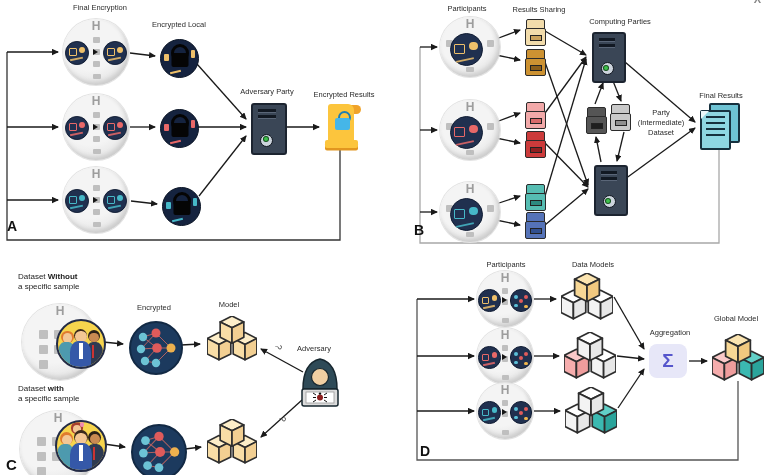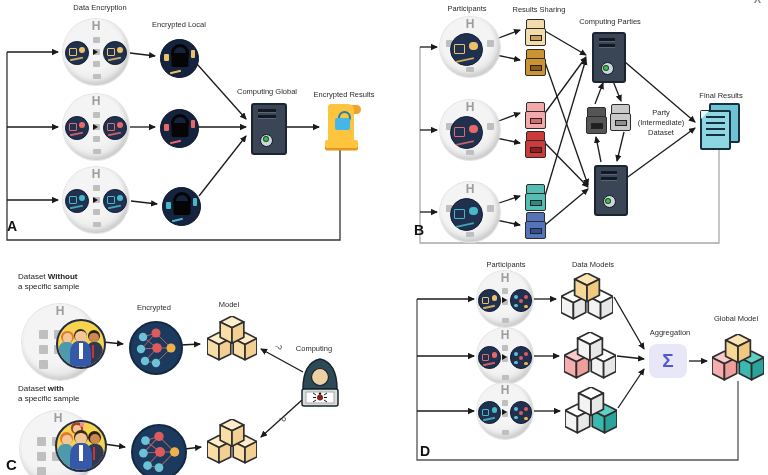--- a/index.html
+++ b/index.html
@@ -128,23 +128,23 @@
       <line x1="7" y1="200" x2="58" y2="200" marker-end="url(#mA)"></line>
       <line x1="130" y1="53" x2="155" y2="56" marker-end="url(#mA)"></line>
       <line x1="130" y1="127" x2="155" y2="127" marker-end="url(#mA)"></line>
       <line x1="131" y1="201" x2="157" y2="204" marker-end="url(#mA)"></line>
       <line x1="197" y1="64" x2="246" y2="119" marker-end="url(#mA)"></line>
       <line x1="198" y1="127" x2="246" y2="127" marker-end="url(#mA)"></line>
       <line x1="199" y1="196" x2="246" y2="136" marker-end="url(#mA)"></line>
       <line x1="285" y1="127" x2="319" y2="127" marker-end="url(#mA)"></line>
     </svg>
 
-    <div class="lbl" style="left:100px;top:3px">Data Encryption</div>
+    <div class="lbl" style="left:100px;top:3px">Final Encryption</div>
     <div class="lbl" style="left:179px;top:20px">Encrypted Local</div>
-    <div class="lbl" style="left:267px;top:87px">Computing Global</div>
+    <div class="lbl" style="left:267px;top:87px">Adversary Party</div>
     <div class="lbl" style="left:344px;top:90px">Encrypted Results</div>
 
     <div class="robot" style="left:63px;top:19px;width:66px;height:66px;--ac:#eec06a">
       <div class="rh">H</div>
       <i class="rsq" style="left:46%;top:27%;width:10%;height:10%"></i>
       <i class="rsq" style="left:46%;top:45%;width:10%;height:10%"></i>
       <i class="rsq" style="left:46%;top:63%;width:10%;height:10%"></i>
       <i class="rsq" style="left:45%;top:83%;width:12%;height:8%"></i>
       <div class="pod" style="left:3%;top:33%;width:33%;height:33%">
           <i class="msq"></i>
@@ -260,21 +260,21 @@
       <line x1="229" y1="81" x2="237" y2="101" marker-end="url(#mB)"></line>
       <line x1="211" y1="104" x2="219" y2="83" marker-end="url(#mB)"></line>
       <line x1="240" y1="132" x2="233" y2="161" marker-end="url(#mB)"></line>
       <line x1="217" y1="162" x2="212" y2="137" marker-end="url(#mB)"></line>
       <line x1="241" y1="62" x2="311" y2="122" marker-end="url(#mB)"></line>
       <line x1="241" y1="179" x2="311" y2="128" marker-end="url(#mB)"></line>
     </svg>
 
     <div class="lbl" style="left:83px;top:4px">Participants</div>
     <div class="lbl" style="left:155px;top:5px">Results Sharing</div>
-    <div class="lbl" style="left:226px;top:17px">Computing Parties</div>
+    <div class="lbl" style="left:236px;top:17px">Computing Parties</div>
     <div class="lbl" style="left:277px;top:108px">
       <div>Party</div>
       <div>(Intermediate)</div>
       <div>Dataset</div>
     </div>
     <div class="lbl" style="left:337px;top:91px">Final Results</div>
 
     <div class="robot" style="left:56px;top:17px;width:60px;height:60px;--ac:#eec06a">
       <div class="rh">H</div>
       <i class="rsq" style="left:10%;top:38%;width:12%;height:12%"></i>
@@ -393,21 +393,21 @@
     <div class="dslabel" style="left:18px;top:12px">
       <div><span>Dataset </span><b>Without</b></div>
       <div>a specific sample</div>
     </div>
     <div class="dslabel" style="left:18px;top:124px">
       <div><span>Dataset </span><b>with</b></div>
       <div>a specific sample</div>
     </div>
     <div class="lbl" style="left:154px;top:43px">Encrypted</div>
     <div class="lbl" style="left:229px;top:40px">Model</div>
-    <div class="lbl" style="left:314px;top:84px">Computing</div>
+    <div class="lbl" style="left:314px;top:84px">Adversary</div>
     <div class="qmark" style="left:276px;top:82px">?</div>
     <div class="qmark" style="left:280px;top:154px">?</div>
 
     <div class="robot" style="left:22px;top:44px;width:76px;height:76px">
       <div class="rh">H</div>
       <i class="rsq" style="left:22%;top:34%;width:12%;height:12%"></i>
       <i class="rsq" style="left:22%;top:54%;width:12%;height:12%"></i>
       <i class="rsq" style="left:22%;top:74%;width:12%;height:12%"></i>
       <i class="rsq" style="left:42%;top:34%;width:12%;height:12%"></i>
       <i class="rsq" style="left:42%;top:54%;width:12%;height:12%"></i>

